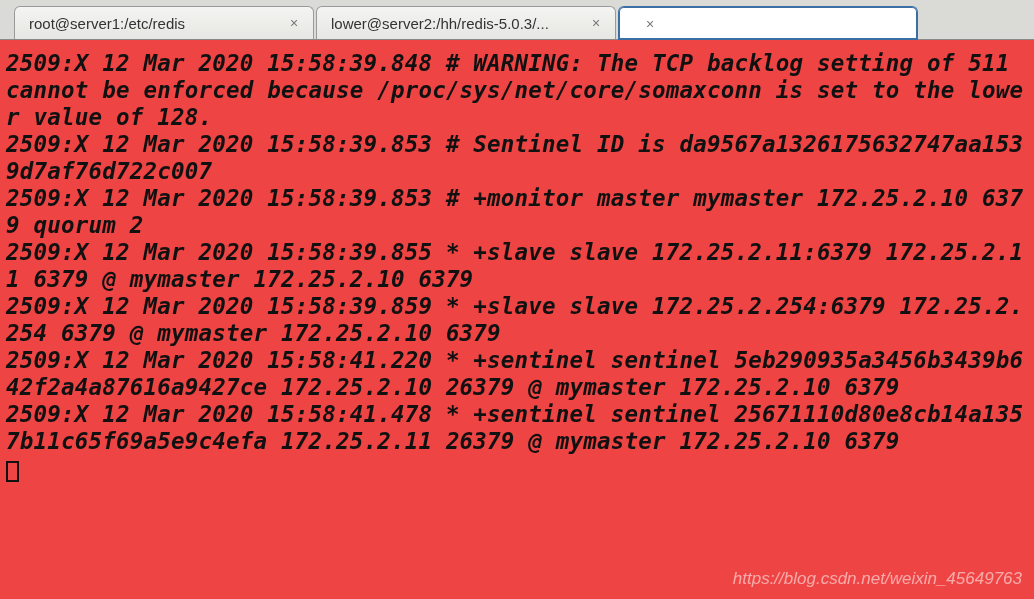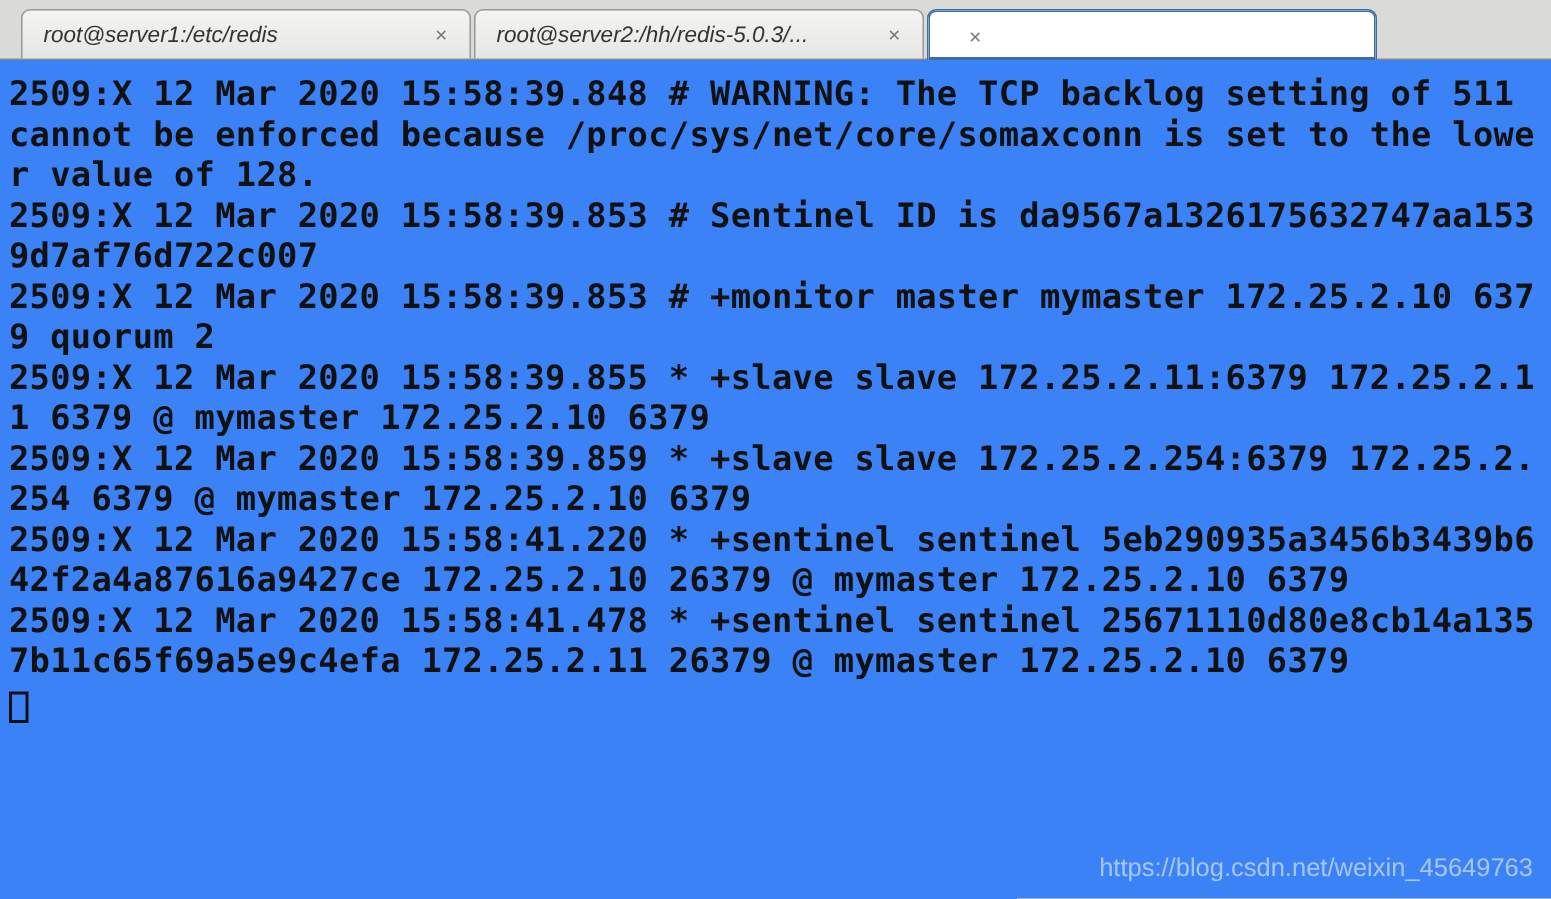--- a/index.html
+++ b/index.html
@@ -13,21 +13,20 @@
   }
   .tab-bar {
     display: flex;
     align-items: flex-end;
     height: 40px;
     background: #dadad6;
     padding-left: 14px;
     padding-top: 4px;
     box-sizing: border-box;
     border-bottom: 1px solid #888;
-    font-style: italic;
   }
   .tab {
     display: flex;
     align-items: center;
     height: 33px;
     padding: 0 10px 0 14px;
     margin-right: 2px;
     border: 1px solid #9a9a9a;
     border-bottom: none;
     border-radius: 6px 6px 0 0;
@@ -63,32 +62,33 @@
     display: flex;
     align-items: center;
     justify-content: center;
     color: #777;
     font-size: 14px;
     cursor: pointer;
   }
   .terminal {
     width: 100%;
     height: calc(100% - 40px);
-    background: #3b82f6;
+    background: #ef4444;
     box-sizing: border-box;
     padding: 10px 6px 6px 6px;
     font-family: "DejaVu Sans Mono", "Lucida Console", Consolas, monospace;
     font-size: 22.5px;
     font-weight: bold;
     color: #111;
     line-height: 1.20;
     white-space: pre-wrap;
     word-break: break-all;
     position: relative;
     letter-spacing: 0.2px;
+    font-style: italic;
   }
   .cursor-box {
     display: inline-block;
     width: 13px;
     height: 21px;
     border: 2px solid #111;
     box-sizing: border-box;
     vertical-align: bottom;
     margin-top: 2px;
   }
@@ -106,21 +106,21 @@
 </style>
 </head>
 <body>
 
 <div class="tab-bar">
   <div class="tab">
     <span class="tab-label">root@server1:/etc/redis</span>
     <span class="tab-close">×</span>
   </div>
   <div class="tab">
-    <span class="tab-label">root@server2:/hh/redis-5.0.3/...</span>
+    <span class="tab-label">lower@server2:/hh/redis-5.0.3/...</span>
     <span class="tab-close">×</span>
   </div>
   <div class="tab active">
     <span class="tab-close">×</span>
   </div>
 </div>
 
 <div class="terminal"><span>2509:X 12 Mar 2020 15:58:39.848 # WARNING: The TCP backlog setting of 511 cannot be enforced because /proc/sys/net/core/somaxconn is set to the lower value of 128.
 2509:X 12 Mar 2020 15:58:39.853 # Sentinel ID is da9567a1326175632747aa1539d7af76d722c007
 2509:X 12 Mar 2020 15:58:39.853 # +monitor master mymaster 172.25.2.10 6379 quorum 2

